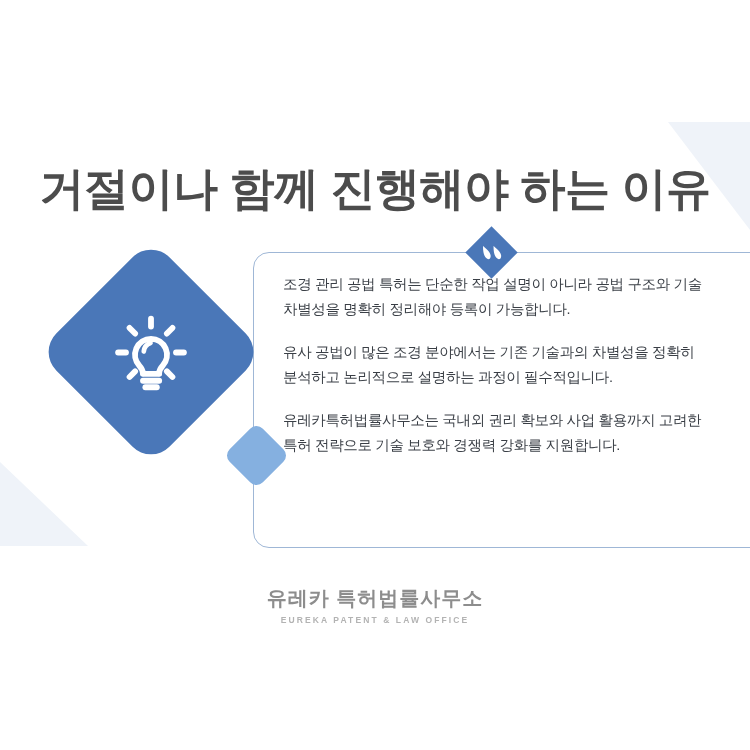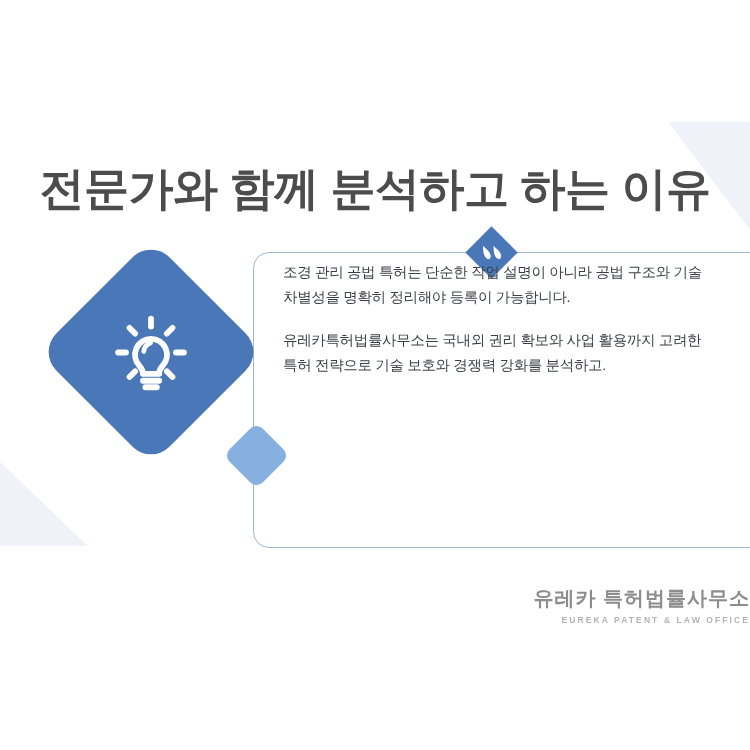--- a/index.html
+++ b/index.html
@@ -102,21 +102,21 @@
     height: 296px;
     box-sizing: border-box;
     border: 1px solid #9fb7d6;
     border-radius: 16px;
     background: transparent;
   }
 
   .card-body {
     position: absolute;
     left: 283px;
-    top: 260px;
+    top: 272px;
     width: 450px;
     height: 270px;
   }
   .para {
     font-size: 14.5px;
     line-height: 1.72;
     color: #3a3f46;
     letter-spacing: -0.35px;
     margin: 0 0 18px 0;
     word-break: keep-all;
@@ -144,21 +144,21 @@
     justify-content: center;
   }
   .quote-glyph svg { display: block; }
 
   
   .logo {
     position: absolute;
     left: 0;
     right: 0;
     top: 586px;
-    text-align: right;
+    text-align: center;
   }
   .logo-ko {
     font-size: 20px;
     font-weight: 700;
     color: #8d8d8d;
     letter-spacing: 1px;
     line-height: 1.25;
   }
   .logo-en {
     font-size: 8.5px;
@@ -170,21 +170,21 @@
   }
 </style>
 </head>
 <body>
 
 <div id="canvas">
 
   <div class="bg-tri-topright-inner"></div>
   <div class="bg-tri-left"></div>
 
-  <div class="title">전문가와 함께 분석하고 하는 이유</div>
+  <div class="title">거절이나 함께 진행해야 하는 이유</div>
 
   <div class="card"></div>
 
   <div class="diamond-big"></div>
   <div class="bulb-wrap">
     <svg width="94" height="94" viewBox="0 0 100 100" aria-hidden="true">
       <g fill="none" stroke="#ffffff" stroke-width="6.2" stroke-linecap="round">
         <path d="M50 36 a17 17 0 0 1 12.4 28.6 c-2.4 2.6 -3.6 5 -3.9 8.2 M50 36 a17 17 0 0 0 -12.4 28.6 c2.4 2.6 3.6 5 3.9 8.2"></path>
         <path d="M41.5 73.2 h17.2"></path>
         <path d="M50 14.5 v8.4"></path>
@@ -206,21 +206,22 @@
   <div class="quote-badge"></div>
   <div class="quote-glyph">
     <svg width="22" height="16" viewBox="0 0 22 16" aria-hidden="true">
       <path d="M2 1 c0 7 1.2 10.5 3.9 12.6 c1.5 1.2 3.2 0.6 3.6 -1.3 c0.6 -2.8 -0.7 -5.2 -3 -7.4 C4.6 3.2 3.3 2 2 1 Z" fill="#ffffff"></path>
       <path d="M12.5 1 c0 7 1.2 10.5 3.9 12.6 c1.5 1.2 3.2 0.6 3.6 -1.3 c0.6 -2.8 -0.7 -5.2 -3 -7.4 C15.1 3.2 13.8 2 12.5 1 Z" fill="#ffffff"></path>
     </svg>
   </div>
 
   <div class="card-body">
     <p class="para">조경 관리 공법 특허는 단순한 작업 설명이 아니라 공법 구조와 기술 차별성을 명확히 정리해야 등록이 가능합니다.</p>
-    <p class="para">유레카특허법률사무소는 국내외 권리 확보와 사업 활용까지 고려한 특허 전략으로 기술 보호와 경쟁력 강화를 분석하고.</p>
+    <p class="para">유사 공법이 많은 조경 분야에서는 기존 기술과의 차별성을 정확히 분석하고 논리적으로 설명하는 과정이 필수적입니다.</p>
+    <p class="para">유레카특허법률사무소는 국내외 권리 확보와 사업 활용까지 고려한 특허 전략으로 기술 보호와 경쟁력 강화를 지원합니다.</p>
   </div>
 
   <div class="logo">
     <div class="logo-ko">유레카 특허법률사무소</div>
     <div class="logo-en">EUREKA PATENT &amp; LAW OFFICE</div>
   </div>
 
 </div>
 
 </body></html>

